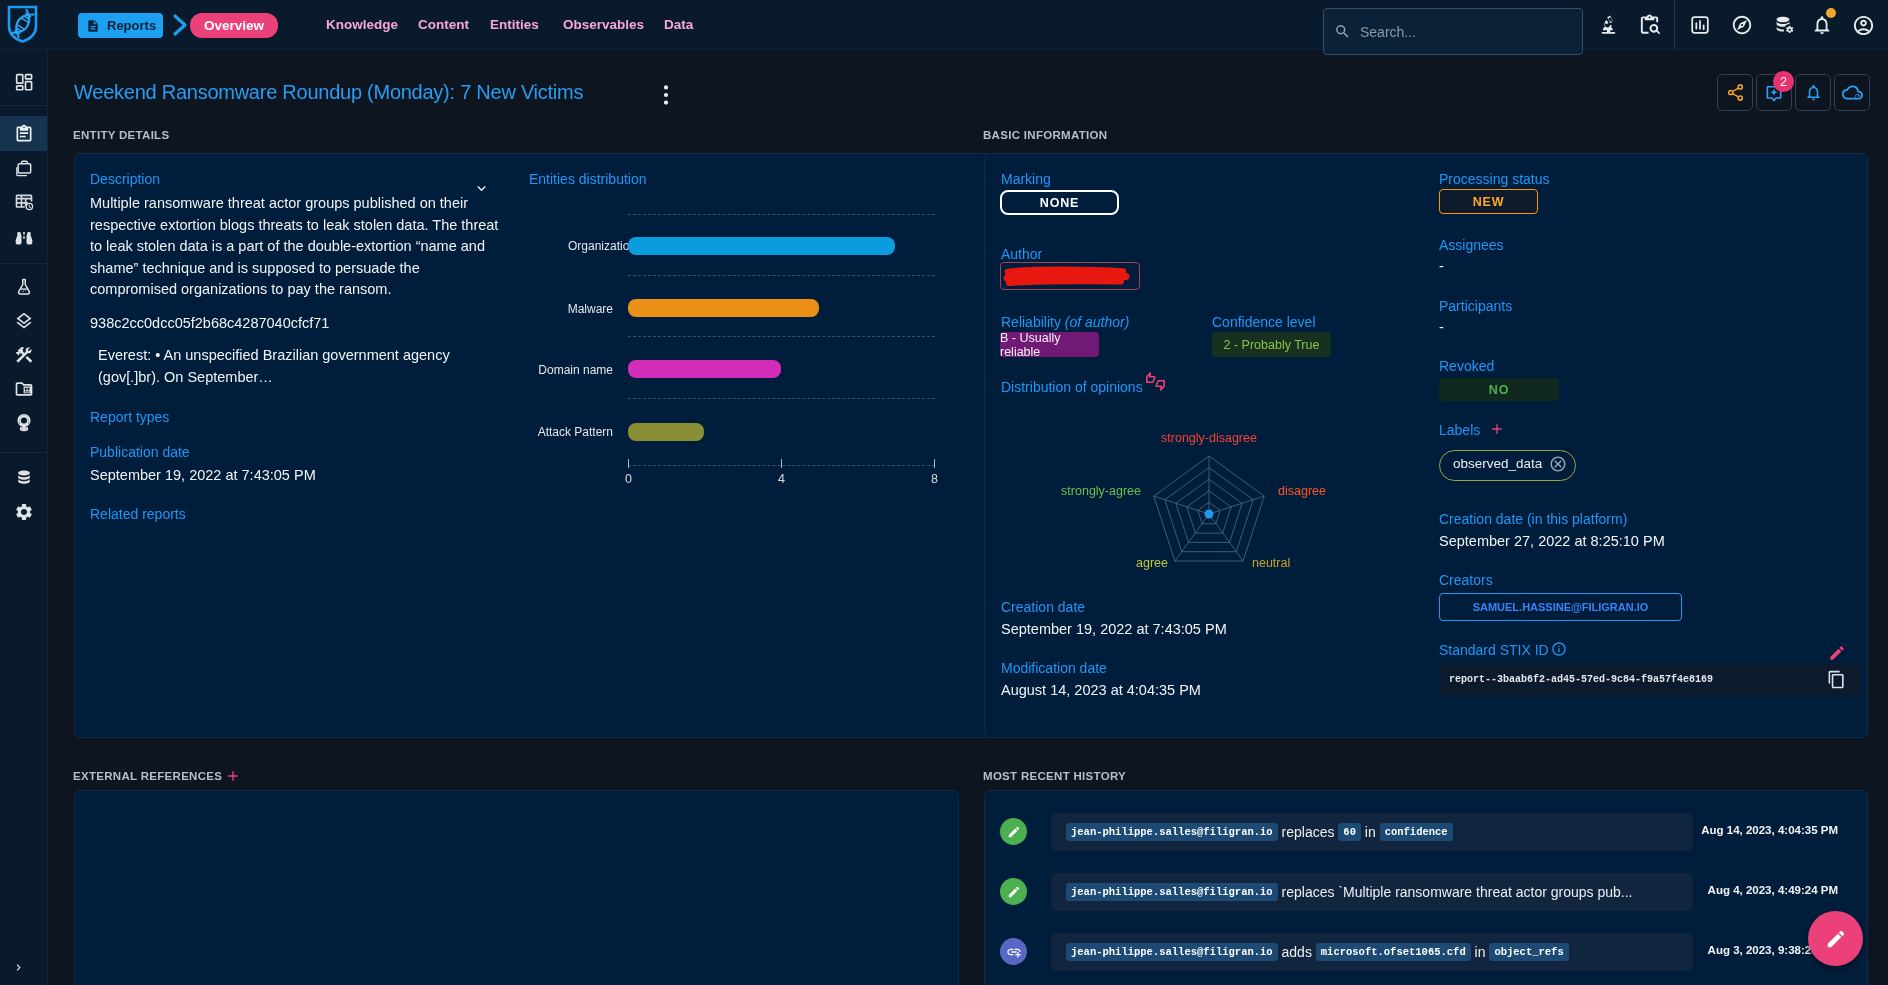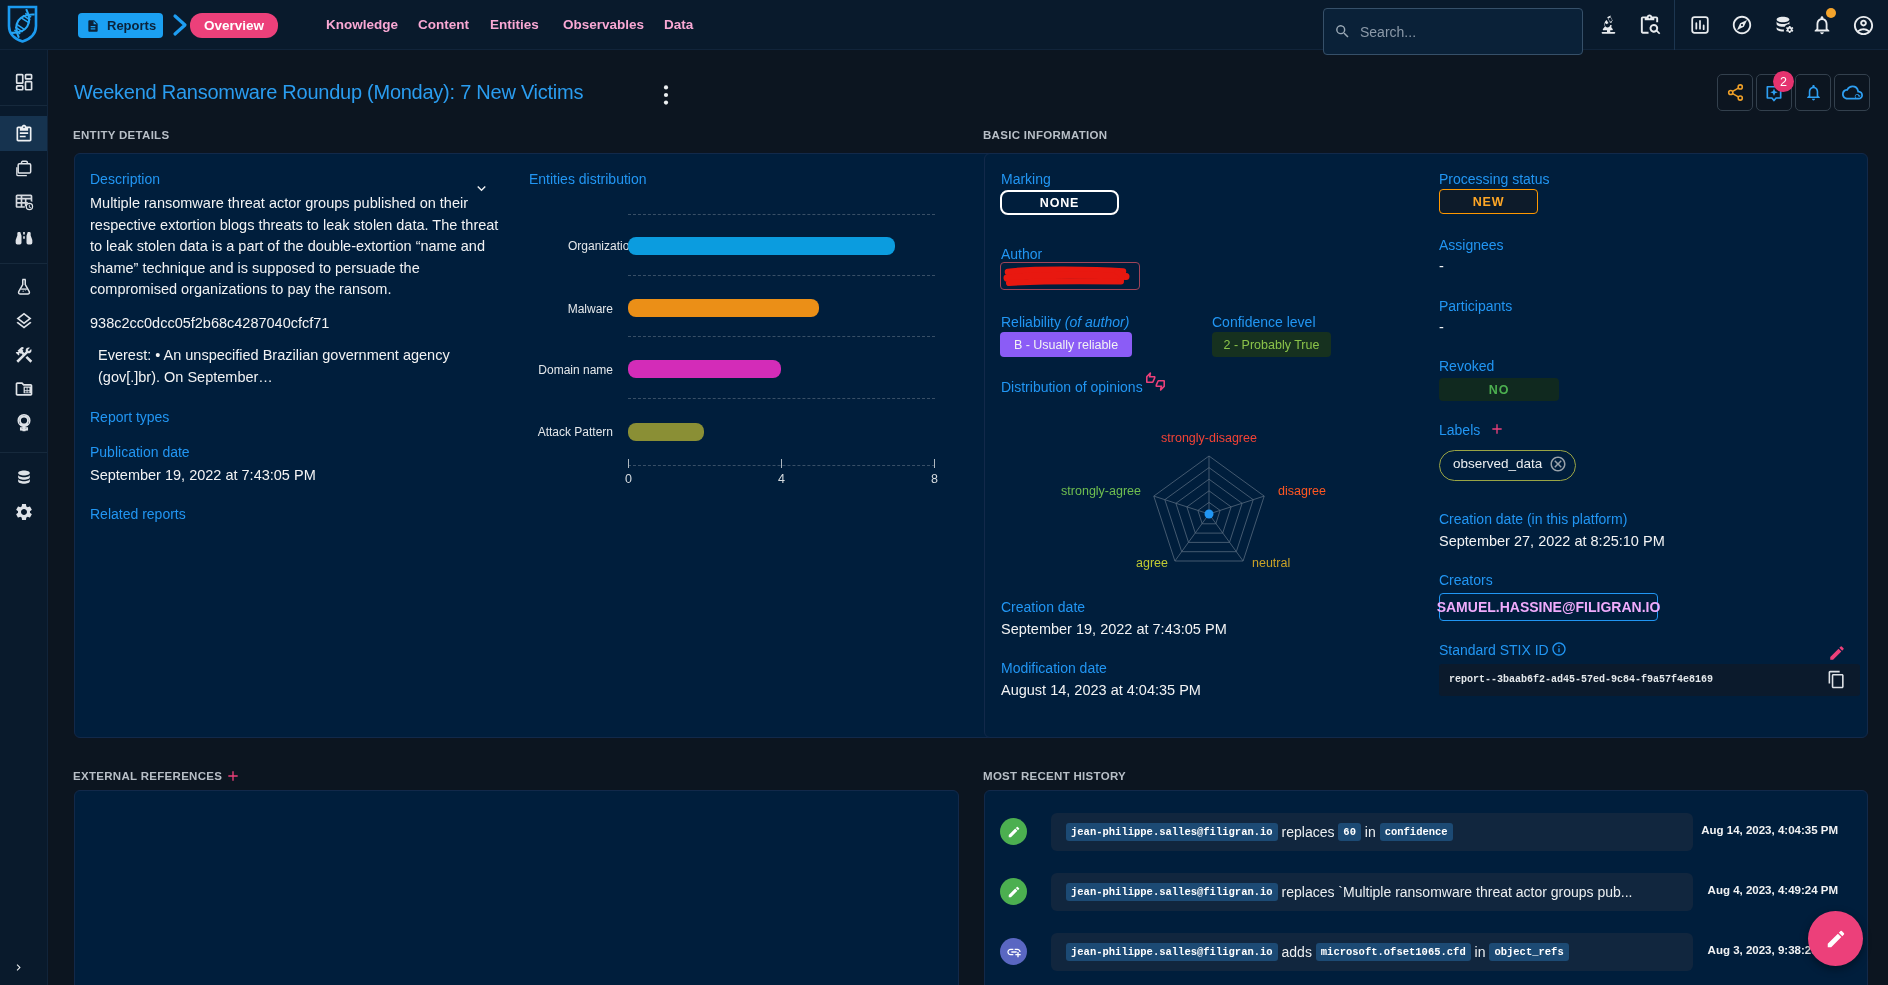--- a/index.html
+++ b/index.html
@@ -262,21 +262,21 @@
     <svg width="138" height="26" viewBox="0 0 138 26">
         <g stroke="#e81810" stroke-linecap="round" fill="none">
           <path d="M7 9 C30 5.5 95 6.5 122 8.5" stroke-width="6.5"></path>
           <path d="M6 15 C40 11 100 12 125 13.5" stroke-width="7"></path>
           <path d="M8 20 C45 17.5 90 18 120 18.5" stroke-width="6"></path>
           <path d="M116 9 C121 11 123 15 119 18" stroke-width="5"></path>
         </g>
       </svg>
   </div>
   <div class="abs blab" style="left:16px;top:160px;">Reliability <i>(of author)</i></div>
-  <div class="chip" style="left:15px;top:178px;width:132px;height:25px;background:#8b5cf6;color:#f2f3f4;font-size:12.5px;">B - Usually reliable</div>
+  <div class="chip" style="left:15px;top:178px;width:99px;height:25px;background:#701a75;color:#f2f3f4;font-size:12.5px;">B - Usually reliable</div>
   <div class="abs blab" style="left:227px;top:160px;">Confidence level</div>
   <div class="chip" style="left:227px;top:178px;width:119px;height:25px;background:#16311f;color:#8bc34a;font-size:12.5px;">2 - Probably True</div>
   <div class="abs blab" style="left:16px;top:225px;">Distribution of opinions</div>
   <svg class="abs" style="left:160px;top:218px" width="21" height="19" viewBox="0 0 24 24" fill="#ec407a">
       <path d="M12 6c0-.55-.45-1-1-1H5.82l.66-3.18.02-.23c0-.31-.13-.59-.33-.8L5.38 0 .44 4.94C.17 5.21 0 5.59 0 6v6.5c0 .83.67 1.5 1.5 1.5h6.75c.62 0 1.15-.38 1.38-.91l2.26-5.29c.07-.17.11-.36.11-.55V6zm-2 1.13L7.92 12H2V6.21l1.93-1.93L3.36 7H10v.13zM22.5 10h-6.75c-.62 0-1.15.38-1.38.91l-2.26 5.29c-.07.17-.11.36-.11.55V18c0 .55.45 1 1 1h5.18l-.66 3.18-.02.24c0 .31.13.59.33.8l.79.78 4.94-4.94c.27-.27.44-.65.44-1.06v-6.5c0-.83-.67-1.5-1.5-1.5zm-.5 7.79-1.93 1.93.57-2.72H14v-.13L16.08 12H22v5.79z"></path>
     </svg>
 
   <svg class="abs" style="left:24px;top:272px" width="400" height="200" viewBox="0 0 400 200">
     <g stroke="#9aa6b2" stroke-width="0.8" fill="none" opacity="0.55">
       <polygon points="200,30 255.2,70.1 234.1,135 165.9,135 144.8,70.1"></polygon>
@@ -313,21 +313,21 @@
     </svg>
   <div class="abs" style="left:454px;top:296px;height:31px;border:1px solid #9aa545;border-radius:16px;display:flex;align-items:center;padding:0 8px 4px 13px;">
     <span style="color:#eceff1;font-size:13.5px;">observed_data</span>
     <svg style="margin-left:7px" width="18" height="18" viewBox="0 0 24 24" fill="#98a1a9">
         <path d="M12 2C6.47 2 2 6.47 2 12s4.47 10 10 10 10-4.47 10-10S17.53 2 12 2zm0 18c-4.41 0-8-3.59-8-8s3.59-8 8-8 8 3.59 8 8-3.59 8-8 8zm3.59-13L12 10.59 8.41 7 7 8.41 10.59 12 7 15.59 8.41 17 12 13.41 15.59 17 17 15.59 13.41 12 17 8.41z"></path>
       </svg>
   </div>
   <div class="abs blab" style="left:454px;top:357px;">Creation date (in this platform)</div>
   <div class="abs wtxt" style="left:454px;top:379px;">September 27, 2022 at 8:25:10 PM</div>
   <div class="abs blab" style="left:454px;top:418px;">Creators</div>
-  <div class="chip" style="left:454px;top:439px;width:219px;height:28px;border:1px solid #2196f3;color:#f0abfc;font-weight:700;font-size:14px;">SAMUEL.HASSINE@FILIGRAN.IO</div>
+  <div class="chip" style="left:454px;top:439px;width:243px;height:28px;border:1px solid #2196f3;color:#3b82f6;font-weight:700;font-size:11px;">SAMUEL.HASSINE@FILIGRAN.IO</div>
   <div class="abs blab" style="left:454px;top:488px;">Standard STIX ID</div>
   <svg class="abs" style="left:566px;top:487px" width="16" height="16" viewBox="0 0 24 24" fill="#2196f3">
       <path d="M11 7h2v2h-2zm0 4h2v6h-2zm1-9C6.48 2 2 6.48 2 12s4.48 10 10 10 10-4.48 10-10S17.52 2 12 2zm0 18c-4.41 0-8-3.59-8-8s3.59-8 8-8 8 3.59 8 8-3.59 8-8 8z"></path>
     </svg>
   <svg class="abs" style="left:843px;top:490px" width="18" height="18" viewBox="0 0 24 24" fill="#ec407a">
       <path d="M3 17.25V21h3.75L17.81 9.94l-3.75-3.75L3 17.25zM20.71 7.04c.39-.39.39-1.02 0-1.41l-2.34-2.34a.9959.9959 0 0 0-1.41 0l-1.83 1.83 3.75 3.75 1.83-1.83z"></path>
     </svg>
   <div class="abs" style="left:454px;top:510px;width:421px;height:32px;background:#0b1a2c;border-radius:3px;"></div>
   <div class="abs" style="left:464px;top:520px;font-family:'Liberation Mono',monospace;font-size:10px;font-weight:700;color:#e4e8eb;">report--3baab6f2-ad45-57ed-9c84-f9a57f4e8169</div>
   <svg class="abs" style="left:842px;top:516px" width="19" height="19" viewBox="0 0 24 24" fill="#dfe3e8">

